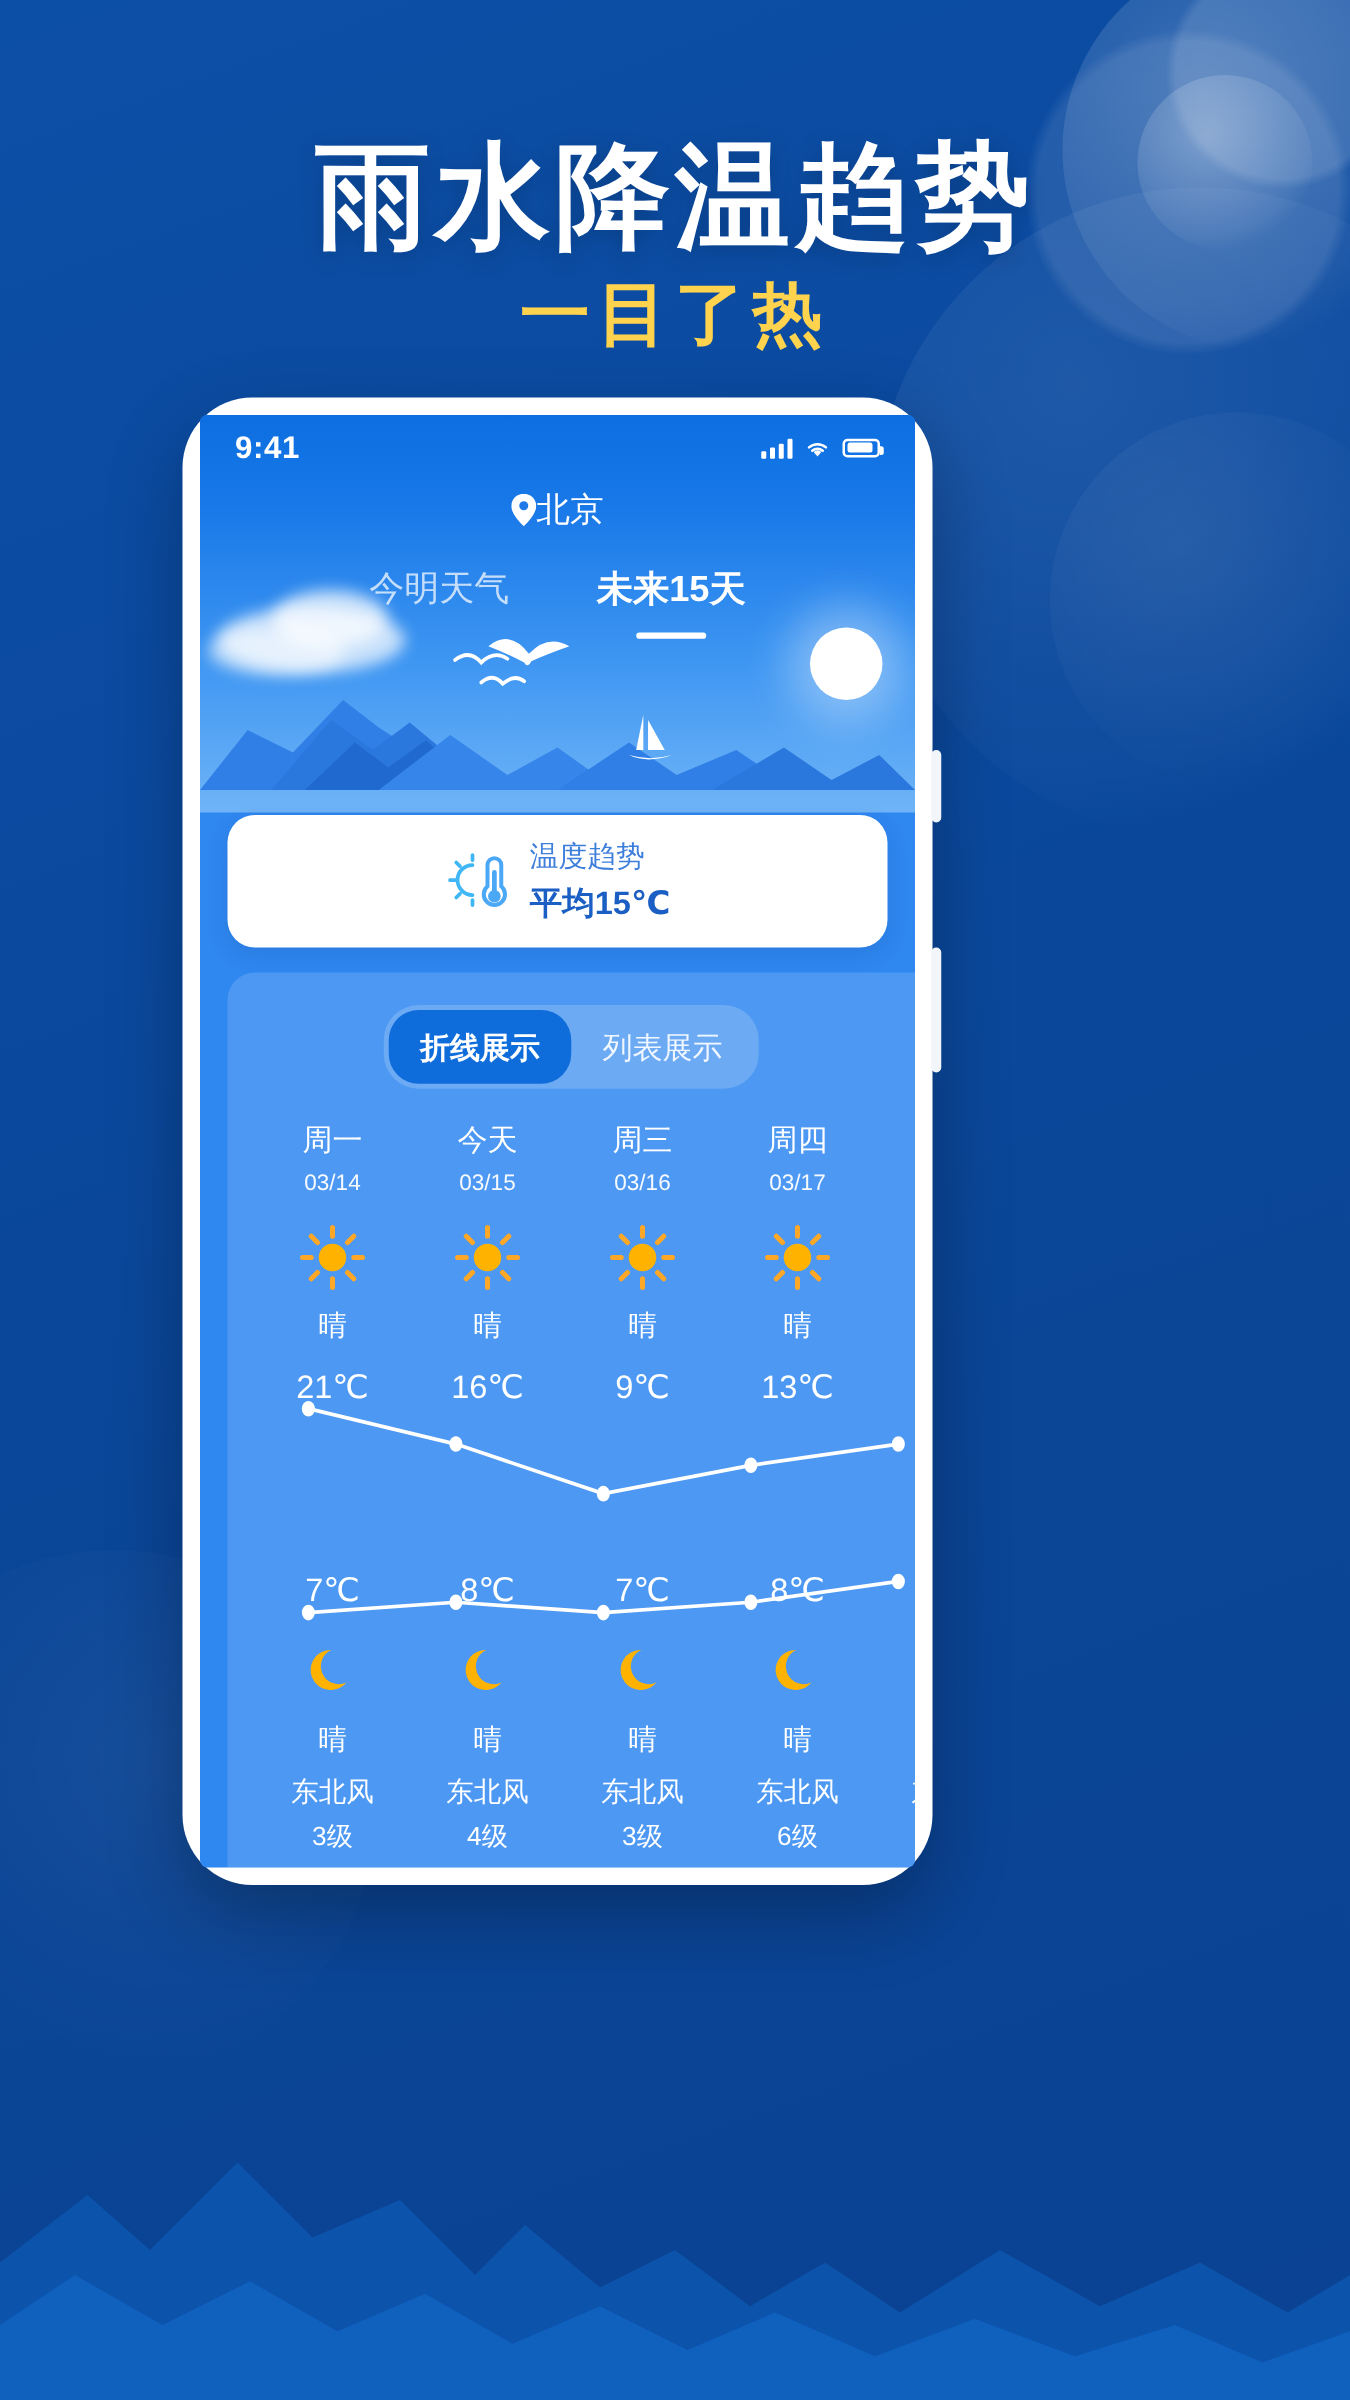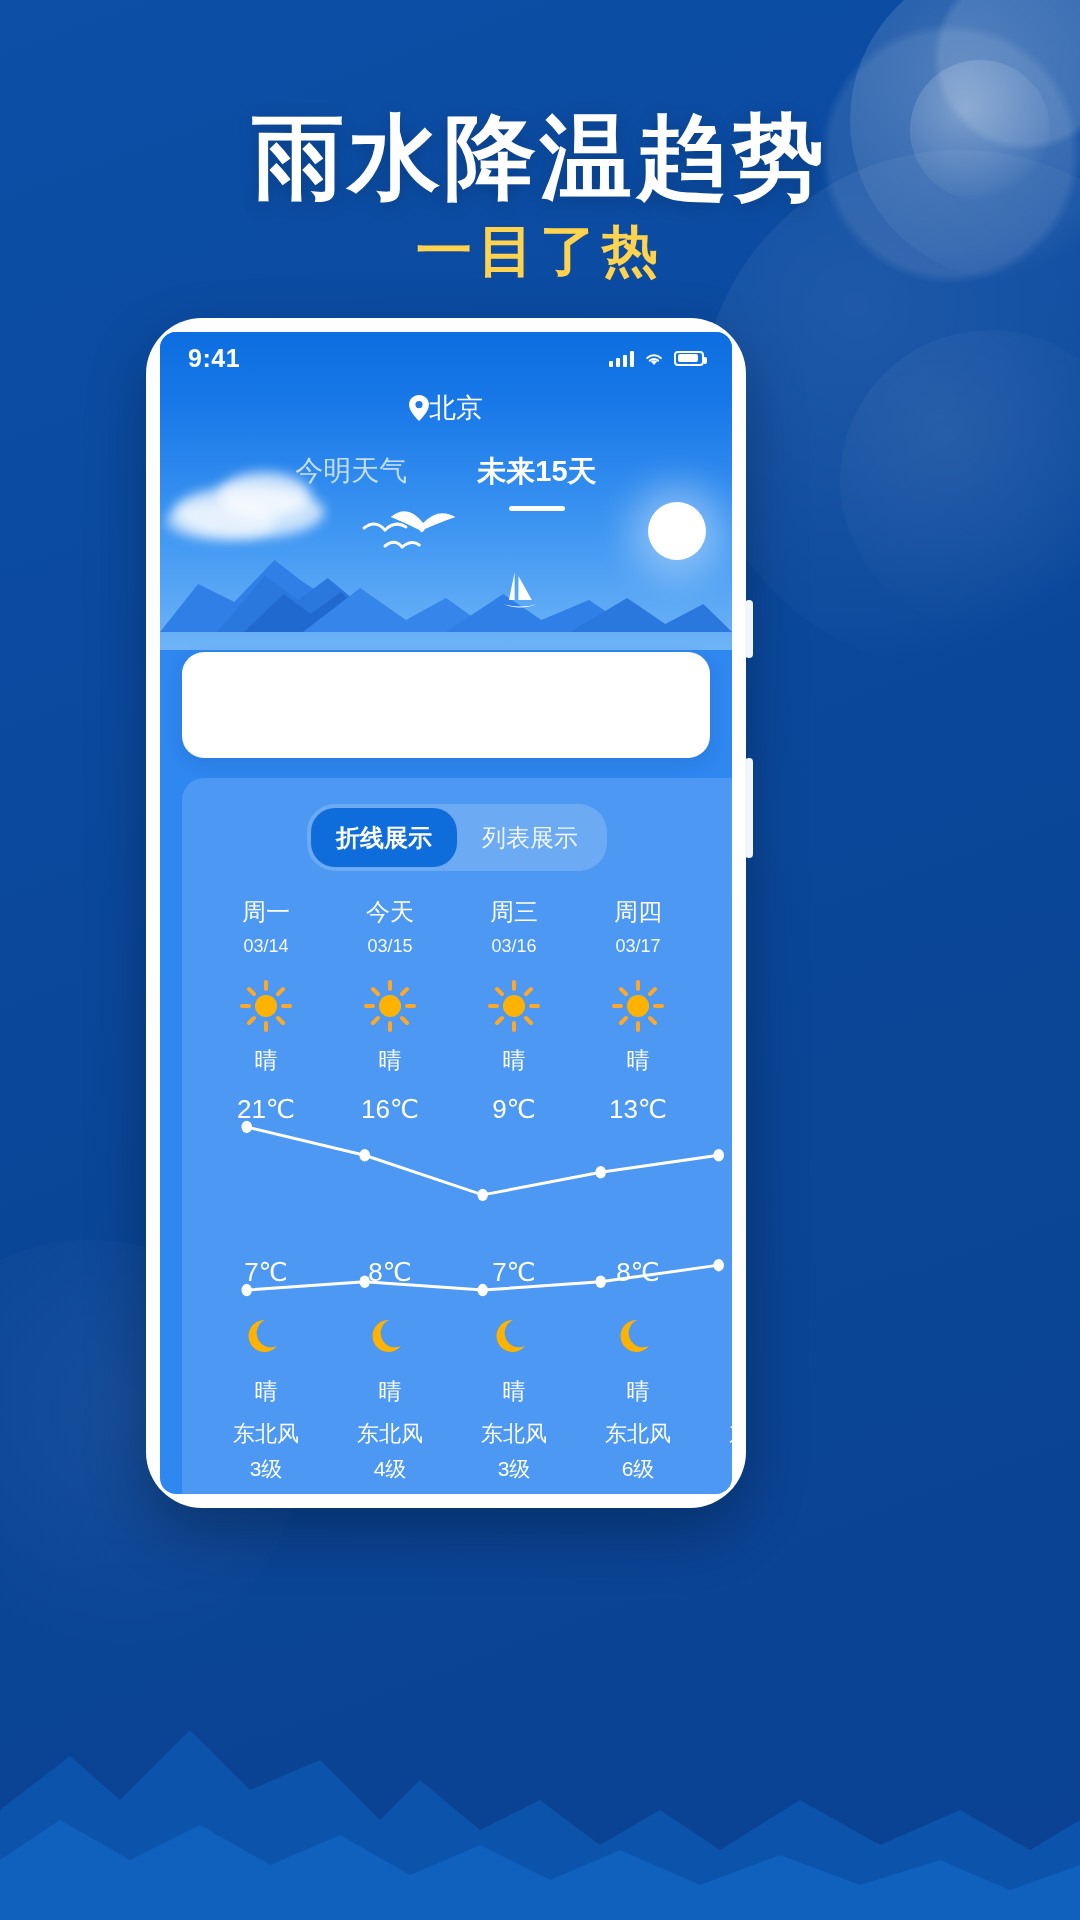--- a/index.html
+++ b/index.html
@@ -55,21 +55,21 @@
     border-radius:56px;
     padding:14px;
     box-shadow:0 24px 60px rgba(0,0,0,.28);
   }
   .side-btn{ position:absolute; right:-7px; width:8px; background:#f2f5f9; border-radius:4px; }
   .side-btn.s1{ top:282px; height:58px; }
   .side-btn.s2{ top:440px; height:100px; }
 
   #screen{
     position:relative; width:100%; height:100%;
-    border-radius:16px; overflow:hidden;
+    border-radius:6px; overflow:hidden;
     background:#2f87f0;
   }
 
   
   #hero{
     position:absolute; left:0; right:0; top:0; height:318px;
     background:linear-gradient(180deg,#0c6ee0 0%,#1878e8 22%,#3e96f2 62%,#6fb4f7 100%);
     overflow:hidden;
   }
   #sun{
@@ -247,20 +247,37 @@
 
         </div>
         <div class="hero-tab active">
           <div class="lbl">未来15天</div>
           <div class="ul"></div>
         </div>
       </div>
     </div>
 
     <div id="trend-card">
+      <div class="trend-half">
+        <svg width="54" height="50" viewBox="0 0 54 50">
+          <g stroke="#3fb6f5" stroke-width="3" stroke-linecap="round" fill="none">
+            <path d="M22 12 a12 12 0 1 0 0 24"></path>
+            <path d="M22 4 l0 4 M9 10 l3 3 M4 24 l5 0 M9 38 l3 -3 M22 44 l0 -4"></path>
+          </g>
+          <g fill="none" stroke="#4aa8f7" stroke-width="3.2">
+            <path d="M34 12 a5.5 5.5 0 0 1 11 0 v17 a8.5 8.5 0 1 1 -11 0 Z"></path>
+          </g>
+          <circle cx="39.5" cy="37" r="5" fill="#4aa8f7"></circle>
+          <rect x="37.6" y="16" width="3.8" height="18" rx="1.9" fill="#4aa8f7"></rect>
+        </svg>
+        <div class="trend-txt">
+          <div class="t1">温度趋势</div>
+          <div class="t2">平均15℃</div>
+        </div>
+      </div>
     </div>
 
     <div id="forecast-panel">
       <div id="view-toggle">
         <div class="vt active">折线展示</div>
         <div class="vt">列表展示</div>
       </div>
 
       <div id="days">
           <div class="day">

